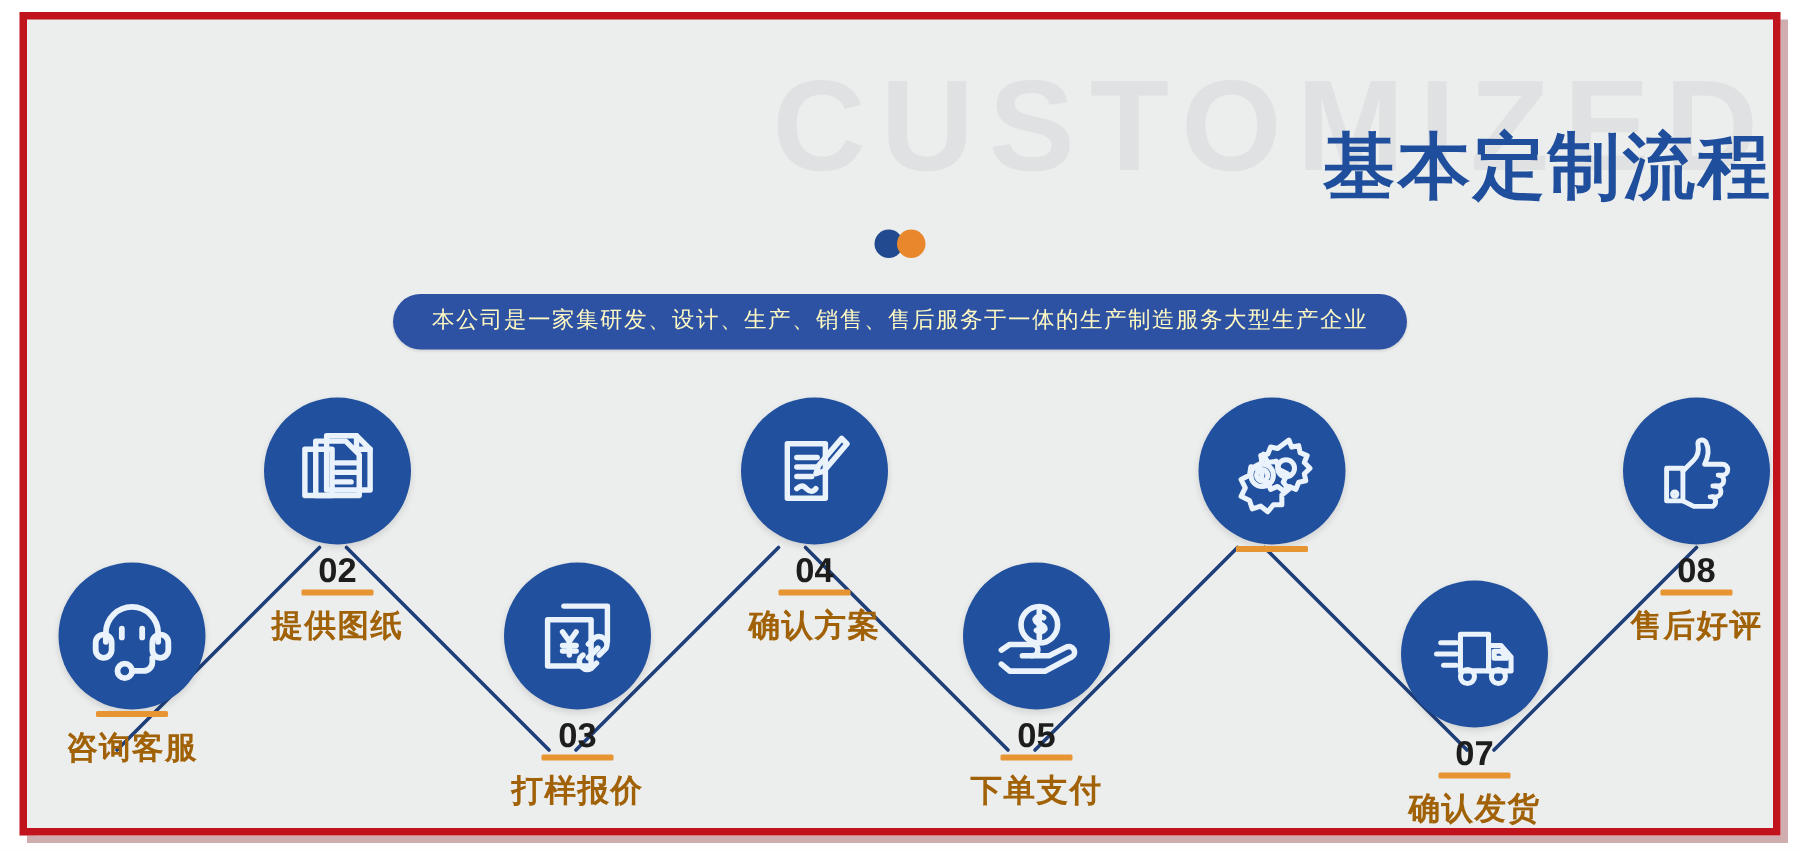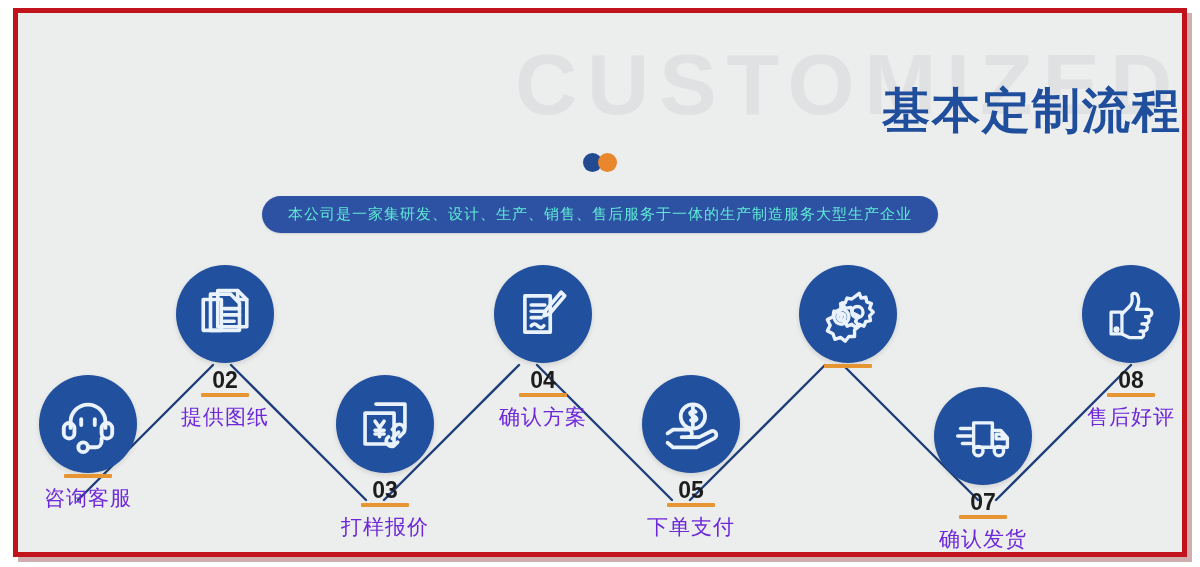--- a/index.html
+++ b/index.html
@@ -91,21 +91,21 @@
   .subtitle-wrap {
     position: absolute;
     left: 0;
     top: 183px;
     width: 100%;
     display: flex;
     justify-content: center;
   }
   .subtitle {
     background: #2e52a3;
-    color: #5eead4;
+    color: #fef9c3;
     border-radius: 20px;
     padding: 7px 26px 9px 26px;
     font-size: 15px;
     letter-spacing: 1px;
     line-height: 1.4;
     white-space: nowrap;
     box-shadow: 0 1px 2px rgba(0,0,0,0.12);
   }
 
   
@@ -148,22 +148,22 @@
   .num-rule {
     width: 48px;
     height: 4px;
     background: #e79433;
     margin: 1px auto 0 auto;
     border-radius: 1px;
   }
   .caption {
     margin-top: 6px;
     font-size: 21px;
-    font-weight: normal;
-    color: #6d28d9;
+    font-weight: bold;
+    color: #a16207;
     letter-spacing: 1px;
     white-space: nowrap;
   }
 </style>
 </head>
 <body>
 
 <div class="poster">
 
   <div class="frame-shadow"></div>

